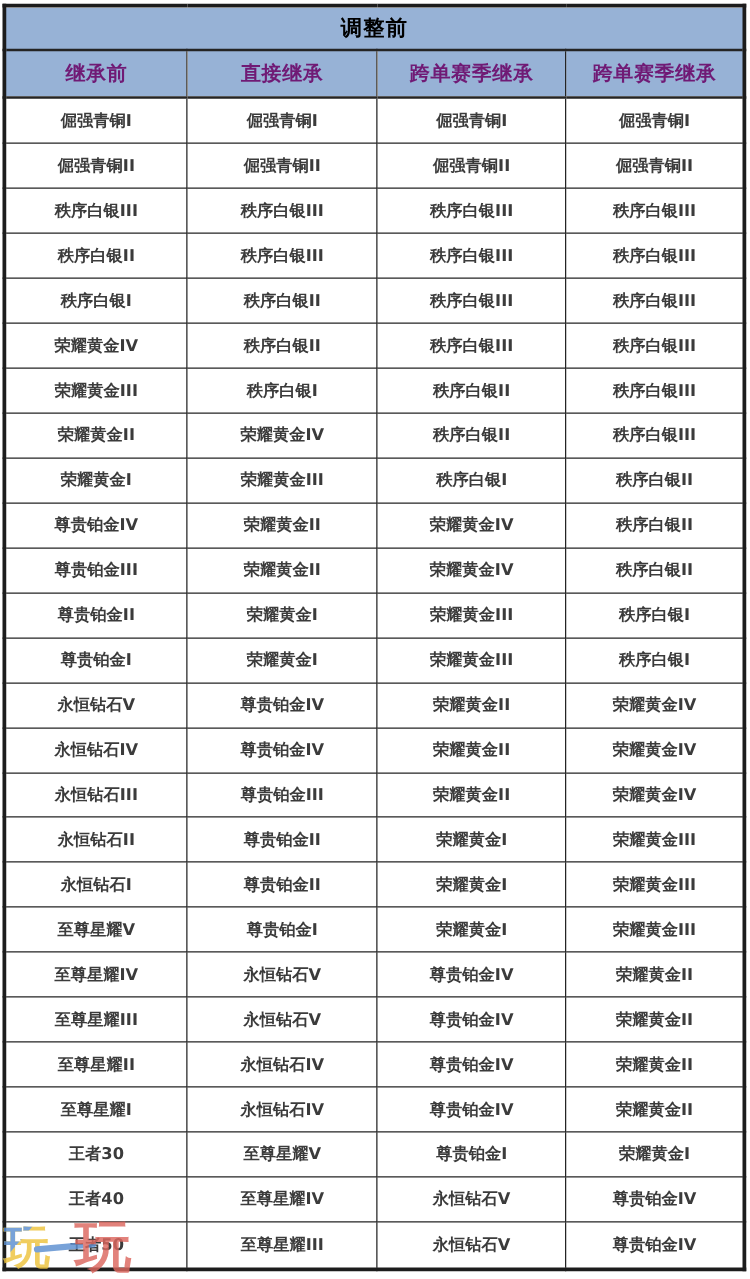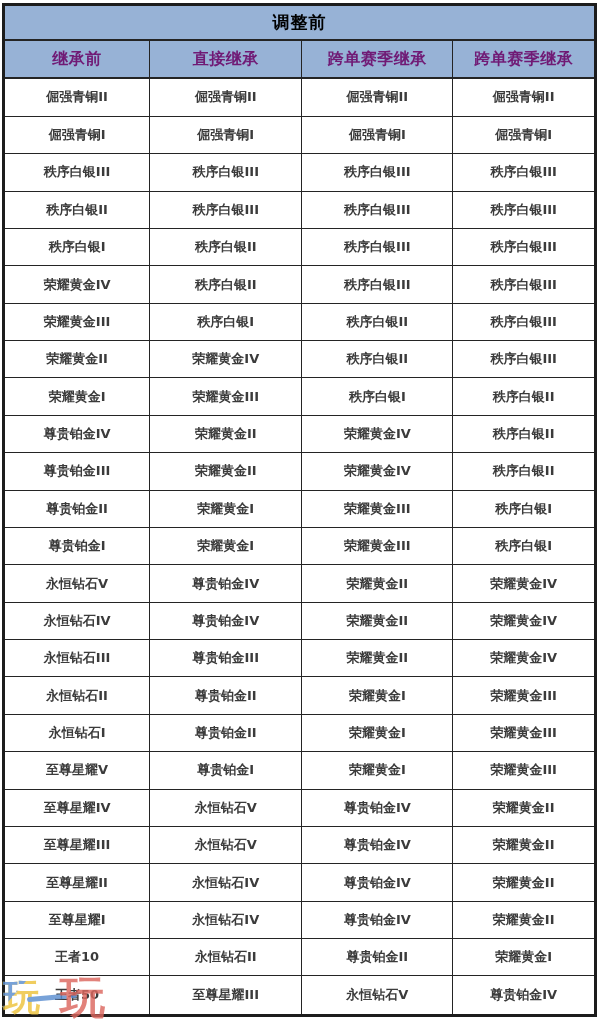--- a/index.html
+++ b/index.html
@@ -100,30 +100,30 @@
       </tr>
       <tr>
         <th class="col-header">继承前</th>
         <th class="col-header">直接继承</th>
         <th class="col-header">跨单赛季继承</th>
         <th class="col-header">跨单赛季继承</th>
       </tr>
     </thead>
     <tbody>
         <tr>
-          <td class="rank-cell">倔强青铜II</td>
-          <td class="rank-cell">倔强青铜II</td>
-          <td class="rank-cell">倔强青铜II</td>
-          <td class="rank-cell">倔强青铜II</td>
-        </tr>
-        <tr>
-          <td class="rank-cell">倔强青铜I</td>
-          <td class="rank-cell">倔强青铜I</td>
-          <td class="rank-cell">倔强青铜I</td>
-          <td class="rank-cell">倔强青铜I</td>
+          <td class="rank-cell">倔强青铜I</td>
+          <td class="rank-cell">倔强青铜I</td>
+          <td class="rank-cell">倔强青铜I</td>
+          <td class="rank-cell">倔强青铜I</td>
+        </tr>
+        <tr>
+          <td class="rank-cell">倔强青铜II</td>
+          <td class="rank-cell">倔强青铜II</td>
+          <td class="rank-cell">倔强青铜II</td>
+          <td class="rank-cell">倔强青铜II</td>
         </tr>
         <tr>
           <td class="rank-cell">秩序白银III</td>
           <td class="rank-cell">秩序白银III</td>
           <td class="rank-cell">秩序白银III</td>
           <td class="rank-cell">秩序白银III</td>
         </tr>
         <tr>
           <td class="rank-cell">秩序白银II</td>
           <td class="rank-cell">秩序白银III</td>
@@ -238,24 +238,30 @@
           <td class="rank-cell">尊贵铂金IV</td>
           <td class="rank-cell">荣耀黄金II</td>
         </tr>
         <tr>
           <td class="rank-cell">至尊星耀I</td>
           <td class="rank-cell">永恒钻石IV</td>
           <td class="rank-cell">尊贵铂金IV</td>
           <td class="rank-cell">荣耀黄金II</td>
         </tr>
         <tr>
-          <td class="rank-cell">王者10</td>
-          <td class="rank-cell">永恒钻石II</td>
-          <td class="rank-cell">尊贵铂金II</td>
-          <td class="rank-cell">荣耀黄金I</td>
+          <td class="rank-cell">王者30</td>
+          <td class="rank-cell">至尊星耀V</td>
+          <td class="rank-cell">尊贵铂金I</td>
+          <td class="rank-cell">荣耀黄金I</td>
+        </tr>
+        <tr>
+          <td class="rank-cell">王者40</td>
+          <td class="rank-cell">至尊星耀IV</td>
+          <td class="rank-cell">永恒钻石V</td>
+          <td class="rank-cell">尊贵铂金IV</td>
         </tr>
         <tr>
           <td class="rank-cell">王者50</td>
           <td class="rank-cell">至尊星耀III</td>
           <td class="rank-cell">永恒钻石V</td>
           <td class="rank-cell">尊贵铂金IV</td>
         </tr>
       </tbody>
   </table>
 </div>

